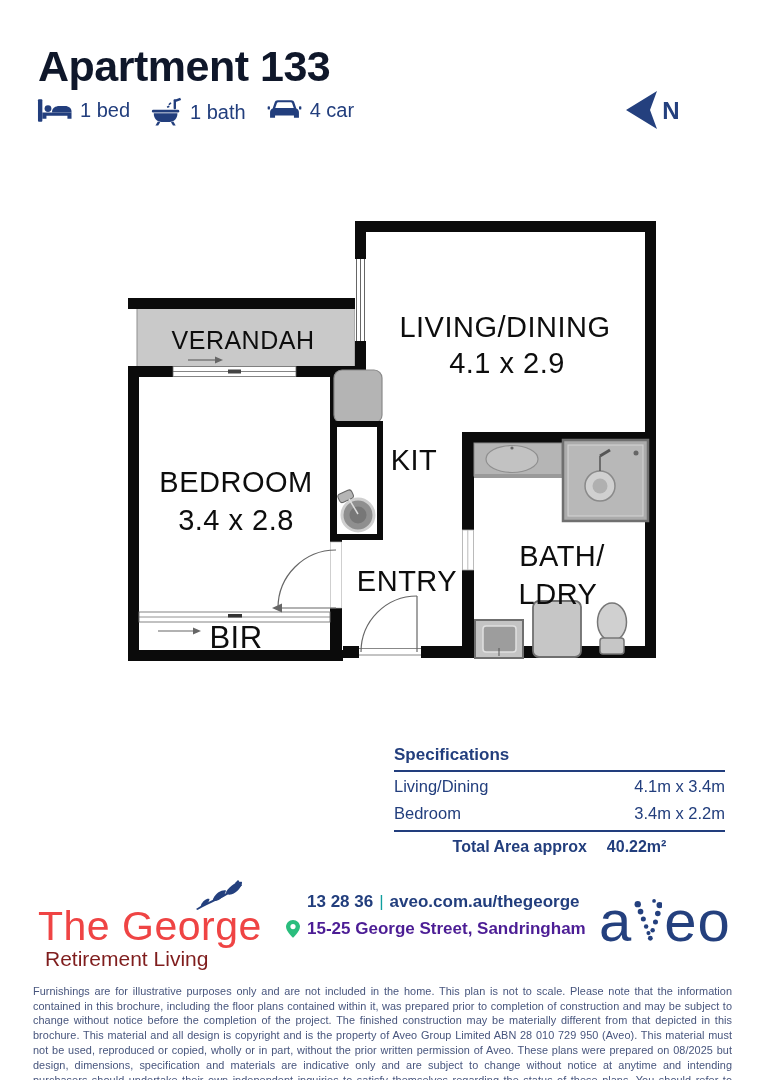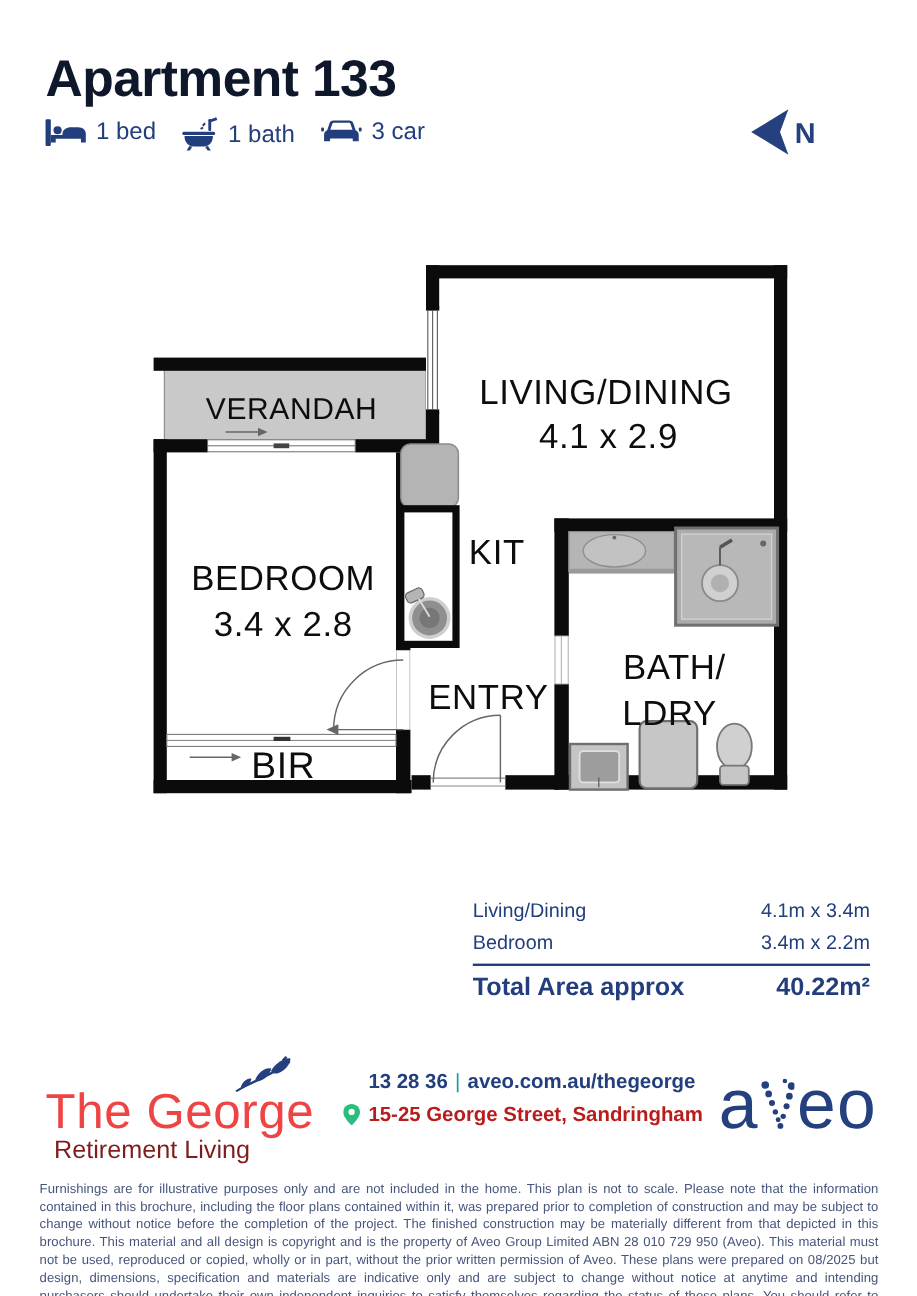--- a/index.html
+++ b/index.html
@@ -10,30 +10,30 @@
   .title{left:38px;top:42px;font-size:43px;font-weight:700;color:#0f172a;letter-spacing:-0.5px;}
   .features{left:37px;top:97px;display:flex;align-items:flex-start;gap:21px;height:32px;}
   .feature{display:flex;align-items:center;gap:8px;}
   .feature-label{font-size:20px;color:#223e7d;}
   
   svg.plan{position:absolute;left:0;top:0;}
   
   .specs{left:394px;top:745px;width:331px;color:#223e7d;}
   .specs-title{font-size:17px;font-weight:700;padding-bottom:5px;border-bottom:2px solid #223e7d;}
   .spec-row{display:flex;justify-content:space-between;font-size:16.5px;padding:5px 0 3px 0;}
-  .spec-total{display:flex;justify-content:space-between;font-size:21px;font-weight:700;
+  .spec-total{display:flex;justify-content:center;font-size:16px;font-weight:700;
               border-top:2.5px solid #223e7d;margin-top:4px;padding-top:6px;gap:20px;}
   
   .brand-name{left:38px;top:903px;font-size:41px;color:#ef4444;letter-spacing:0.5px;}
   .brand-tagline{left:45px;top:947px;font-size:21px;color:#7f1d1d;}
   .leaf-sprig{left:192px;top:880px;}
   .contact1{left:307px;top:892px;font-size:17px;font-weight:700;color:#223e7d;text-align:center;}
   .contact1 .sep{color:#0f9e9e;padding:0 6px;font-weight:400;}
   .contact2{left:286px;top:919px;display:flex;align-items:center;gap:7px;
-            font-size:17px;font-weight:700;color:#b91c1c;}
+            font-size:17px;font-weight:700;color:#4c1d95;}
   .aveo{left:599px;top:897px;display:flex;align-items:flex-end;color:#24407e;}
   .aveo span{font-size:58px;line-height:46px;letter-spacing:1px;}
   .aveo svg{margin:0 2px 0 2px;}
   
   .disclaimer{left:33px;top:973px;width:699px;font-size:10.9px;line-height:14.8px;
               color:#47557d;text-align:justify;letter-spacing:0.05px;}
 </style>
 </head>
 <body>
 
@@ -70,21 +70,21 @@
     <svg width="35" height="26" viewBox="0 0 36 27">
       <g fill="#223e7d">
         <path d="M3 16c0-2 1.1-3.6 2.7-4.1l2.1-6.2C8.2 4.3 9.5 3.5 11 3.5h14c1.5 0 2.8.8 3.2 2.2l2.1 6.2C31.9 12.4 33 14 33 16v5.5h-5.2v-2.3H8.2v2.3H3z
                  M8.4 11.5h19.2l-1.7-5c-.2-.6-.8-1-1.4-1H11.5c-.6 0-1.2.4-1.4 1z"></path>
         <circle cx="10.2" cy="16.6" r="2"></circle>
         <circle cx="25.8" cy="16.6" r="2"></circle>
         <rect x="0.5" y="9.5" width="2.4" height="3.6" rx="1"></rect>
         <rect x="33.1" y="9.5" width="2.4" height="3.6" rx="1"></rect>
       </g>
     </svg>
-    <span class="feature-label">3 car</span>
+    <span class="feature-label">4 car</span>
   </div>
 </div>
 
 <svg class="plan" width="764" height="1080" viewBox="0 0 764 1080">
 
   <g>
     <polygon points="626,110 657,91 650,110 657,129" fill="#24407e"></polygon>
     <text x="671" y="119" font-size="24" font-weight="bold" fill="#24407e" text-anchor="middle">N</text>
   </g>
 
@@ -206,20 +206,21 @@
     <text x="236" y="530" font-size="29">3.4 x 2.8</text>
     <text x="414" y="470" font-size="29">KIT</text>
     <text x="407" y="591" font-size="29">ENTRY</text>
     <text x="562" y="566" font-size="29">BATH/</text>
     <text x="558" y="604" font-size="29">LDRY</text>
     <text x="236" y="648" font-size="31">BIR</text>
   </g>
 </svg>
 
 <div class="abs specs">
+  <div class="specs-title">Specifications</div>
   <div class="spec-row">
     <span>Living/Dining</span>
     <span>4.1m x 3.4m</span>
   </div>
   <div class="spec-row">
     <span>Bedroom</span>
     <span>3.4m x 2.2m</span>
   </div>
   <div class="spec-total">
     <span>Total Area approx</span>

